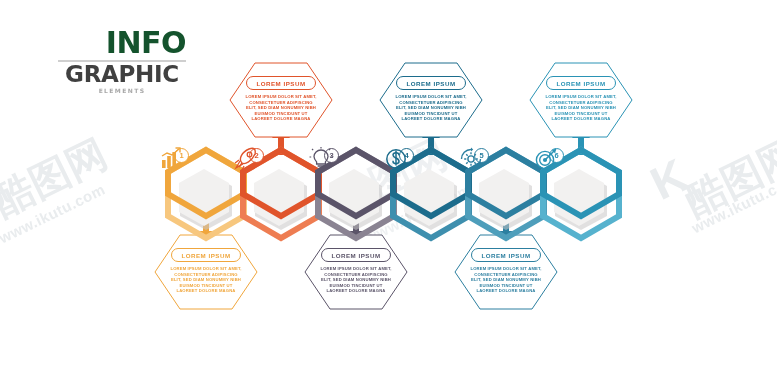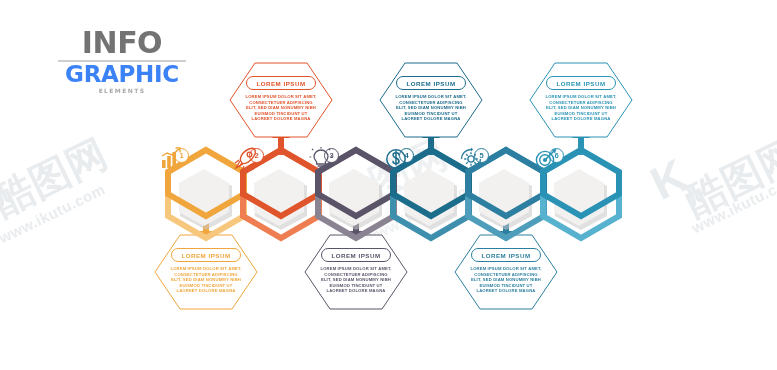--- a/index.html
+++ b/index.html
@@ -29,36 +29,36 @@
     left: 58px;
     top: 28px;
     width: 128px;
     height: 62px;
   }
   #title-info {
     font-family: "DejaVu Sans", sans-serif;
     font-weight: bold;
     font-size: 30px;
     letter-spacing: -0.5px;
-    color: #737373;
+    color: #14532d;
     line-height: 30px;
-    text-align: center;
+    text-align: right;
     margin: 0;
   }
   #title-rule {
     height: 2px;
     background: #cfcfcf;
     margin: 2px 0 1px 0;
   }
   #title-graphic {
     font-family: "DejaVu Sans", sans-serif;
     font-weight: bold;
     font-size: 23px;
     letter-spacing: -0.3px;
-    color: #3b82f6;
+    color: #404040;
     line-height: 23px;
     text-align: center;
     margin: 0;
   }
   #title-elements {
     font-family: "DejaVu Sans", sans-serif;
     font-weight: bold;
     font-size: 6px;
     letter-spacing: 1.4px;
     color: #a8a8a8;

